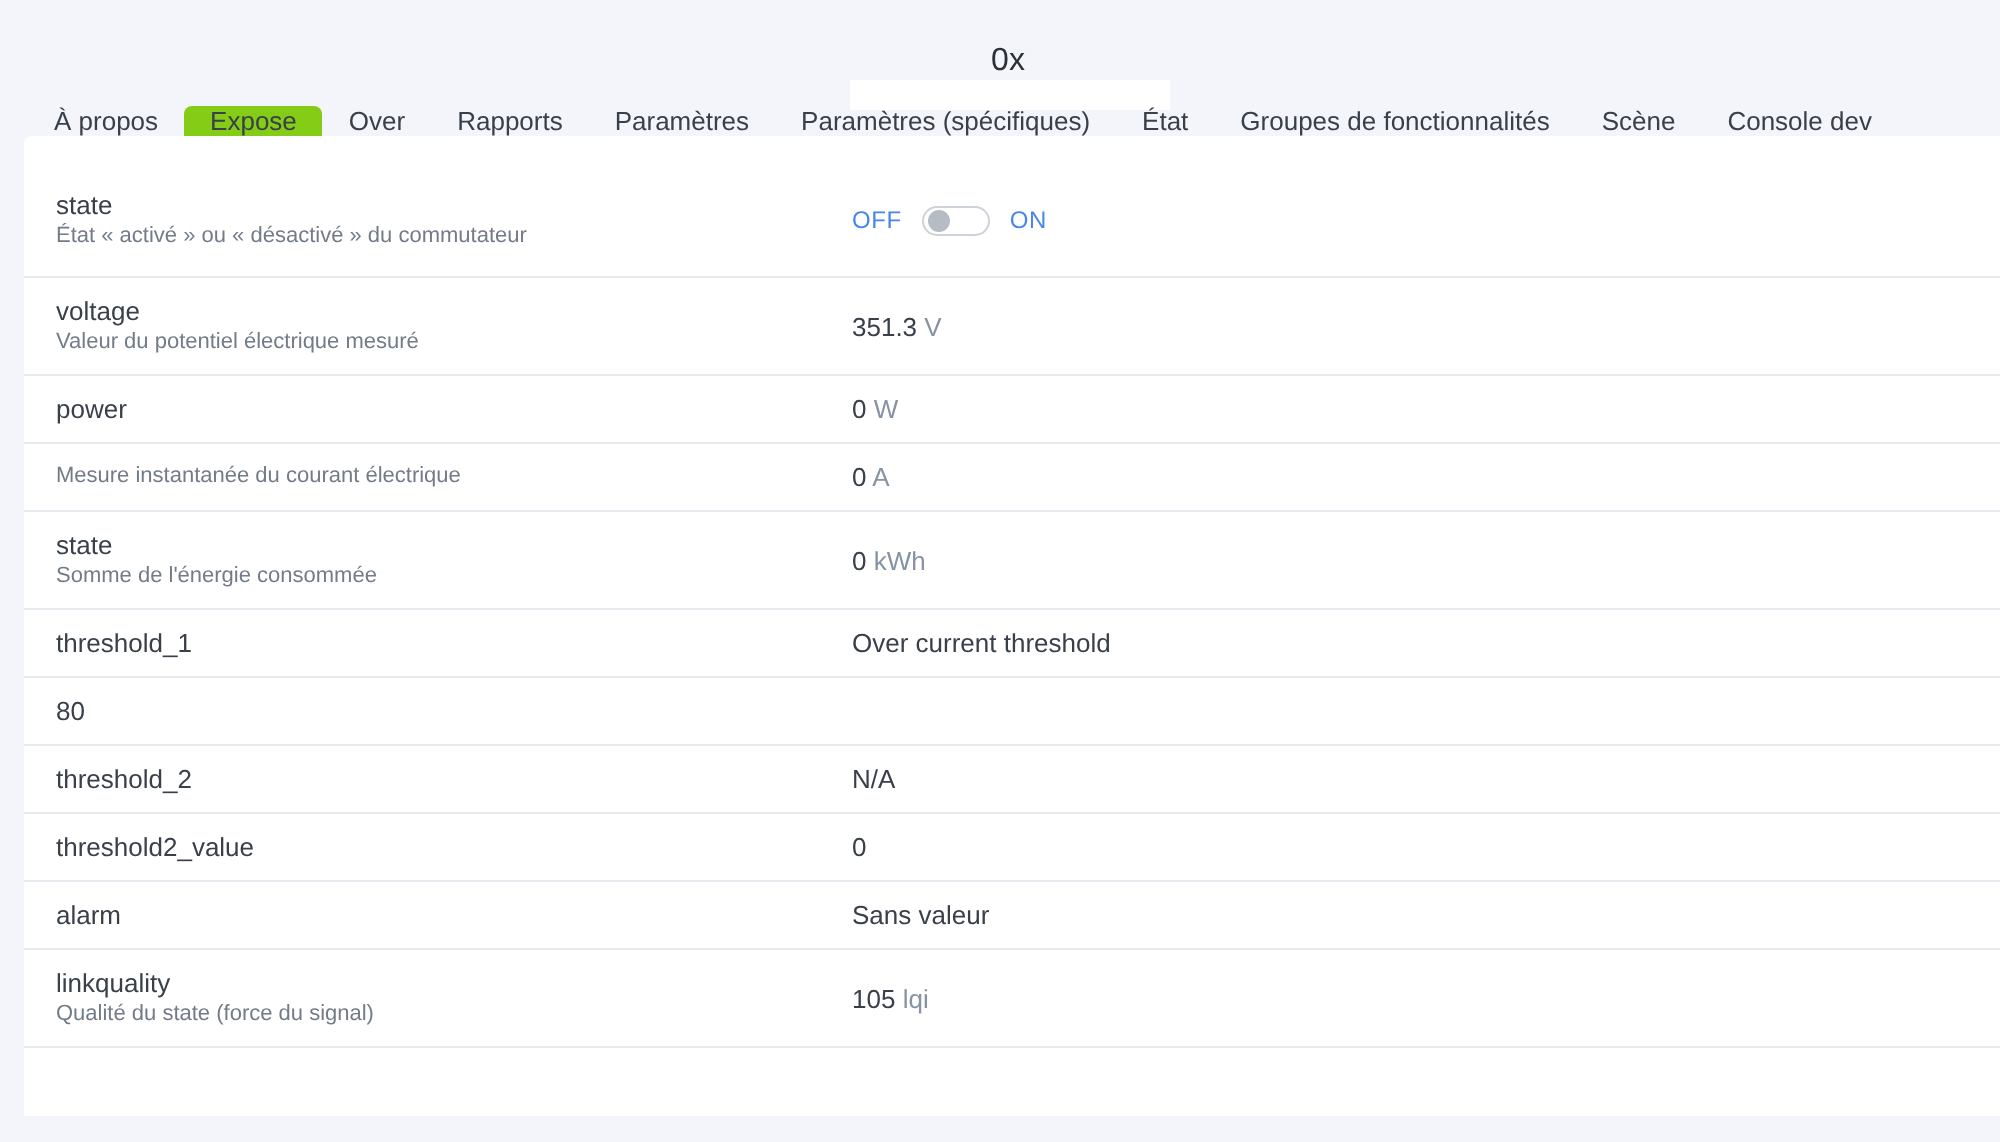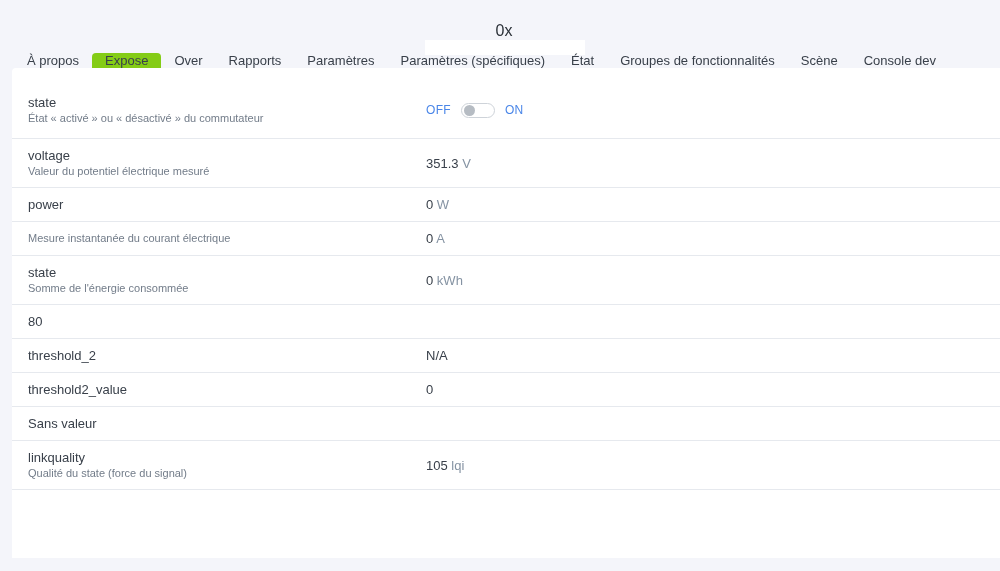--- a/index.html
+++ b/index.html
@@ -193,40 +193,49 @@
     <div class="row-left">
       <div class="row-label">state</div>
       <div class="row-desc">Somme de l'énergie consommée</div>
     </div>
     <div class="row-value">
       <span>0</span>
       <span class="unit">kWh</span>
     </div>
   </div>
 
+  <div class="row">
+    <div class="row-left">
+      <div class="row-label">threshold_1</div>
+    </div>
+    <div class="row-value">Over current threshold</div>
+  </div>
 
   <div class="row">
     <div class="row-value">80</div>
   </div>
 
   <div class="row">
     <div class="row-left">
       <div class="row-label">threshold_2</div>
     </div>
     <div class="row-value">N/A</div>
   </div>
 
   <div class="row">
     <div class="row-left">
       <div class="row-label">threshold2_value</div>
     </div>
     <div class="row-value">0</div>
   </div>
 
   <div class="row">
+    <div class="row-left">
+      <div class="row-label">alarm</div>
+    </div>
     <div class="row-value">Sans valeur</div>
   </div>
 
   <div class="row">
     <div class="row-left">
       <div class="row-label">linkquality</div>
       <div class="row-desc">Qualité du state (force du signal)</div>
     </div>
     <div class="row-value">
       <span>105</span>

